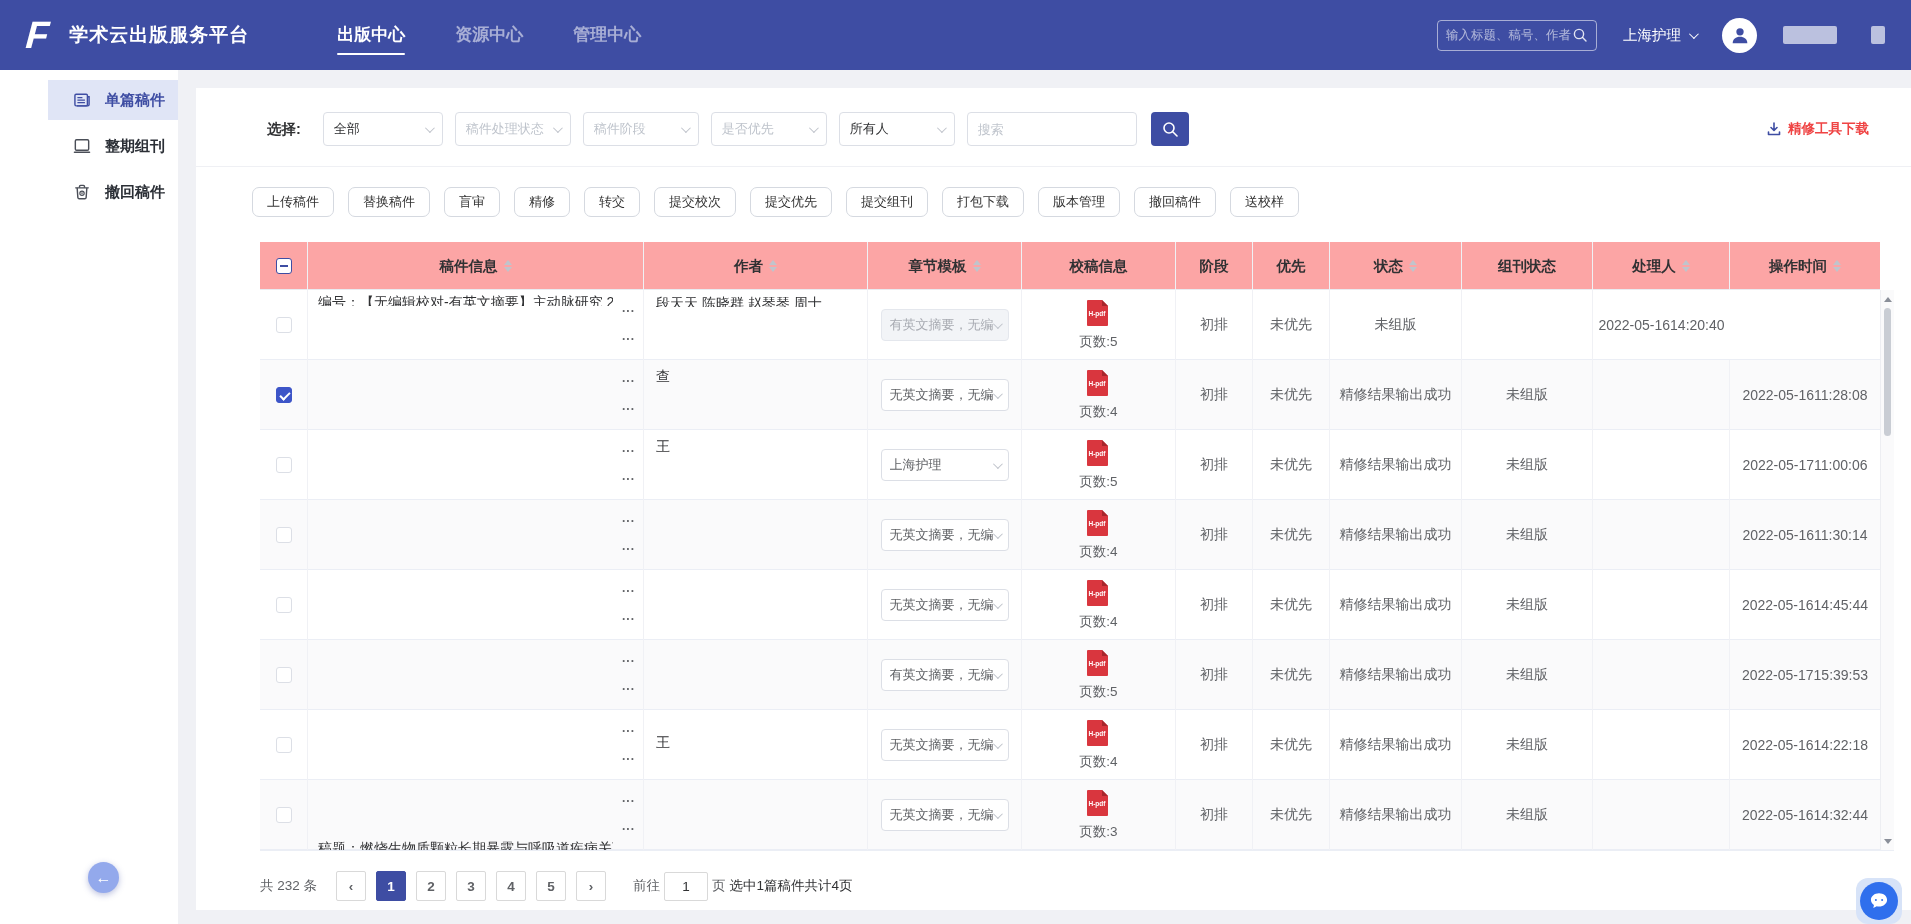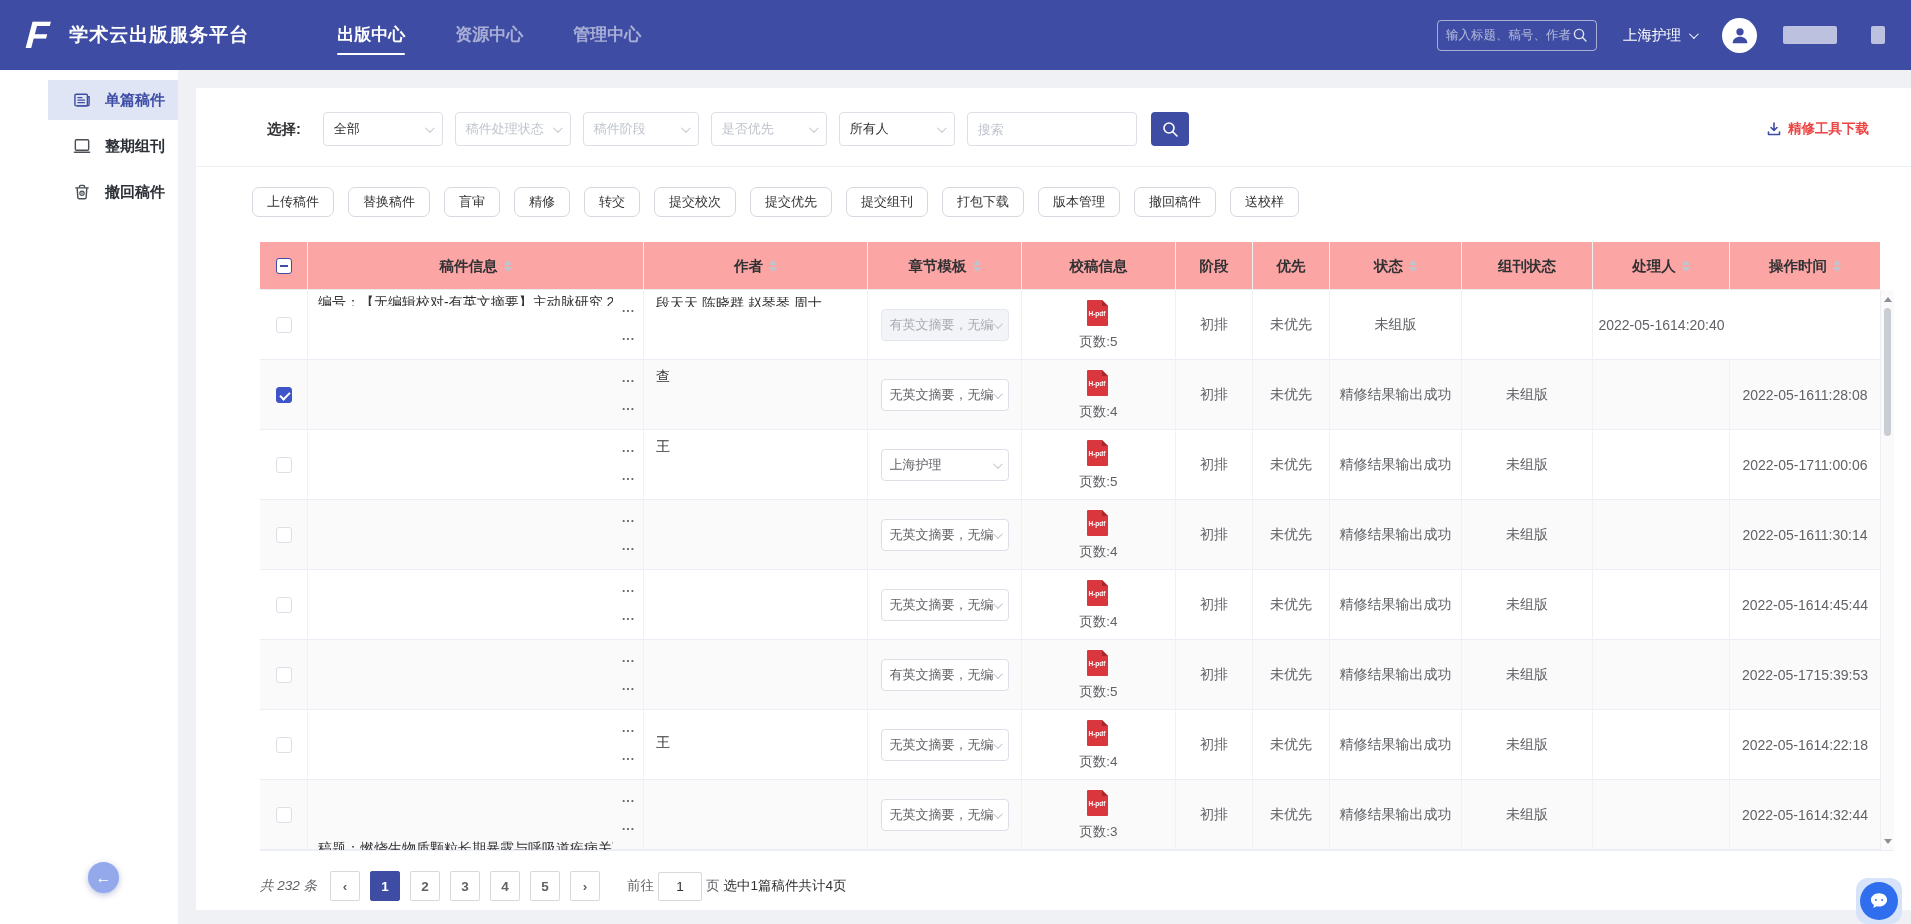--- a/index.html
+++ b/index.html
@@ -113,21 +113,21 @@
   .vscroll { position: absolute; left: 1620px; top: 48px; bottom: 0; width: 14px; background: #FAFAFB; border-left: 1px solid #EDEEF2; }
   .vs-arrow { position: absolute; left: 0; width: 14px; height: 14px; display: flex; align-items: center; justify-content: center; cursor: pointer; }
   .vs-arrow.up { top: 2px; } .vs-arrow.down { bottom: 2px; }
   .vs-arrow i { width: 0; height: 0; border-left: 4px solid transparent; border-right: 4px solid transparent; display: block; }
   .vs-arrow.up i { border-bottom: 5px solid #8a8f99; }
   .vs-arrow.down i { border-top: 5px solid #8a8f99; }
   .vs-thumb { position: absolute; left: 3px; width: 7px; top: 18px; height: 128px; background: #C9CDD4; border-radius: 4px; cursor: grab; }
 
   
   .pagination { display: flex; align-items: center; margin: 20px 0 0 64px; font-size: 13.5px; color: #606266; }
-  .pg-total { margin-right: 8px; font-style: italic; }
+  .pg-total { margin-right: 14px; }
   .pg-btn { min-width: 30px; height: 30px; border: 1px solid #D9D9D9; border-radius: 2px; background: #fff;
             display: flex; align-items: center; justify-content: center; font-size: 13.5px; font-weight: 700;
             color: #606266; margin: 0 5px; cursor: pointer; padding: 0 8px; font-family: inherit; }
   .pg-btn.active { background: #3E4DA3; border-color: #3E4DA3; color: #fff; }
   .pg-goto { margin-left: 22px; display: flex; align-items: center; gap: 4px; }
   .pg-input { width: 44px; height: 29px; border: 1px solid #D9D9D9; border-radius: 2px; text-align: center;
               font-size: 13.5px; color: #303133; outline: none; }
   .pg-summary { color: #303133; margin-left: 4px; }
 
   

